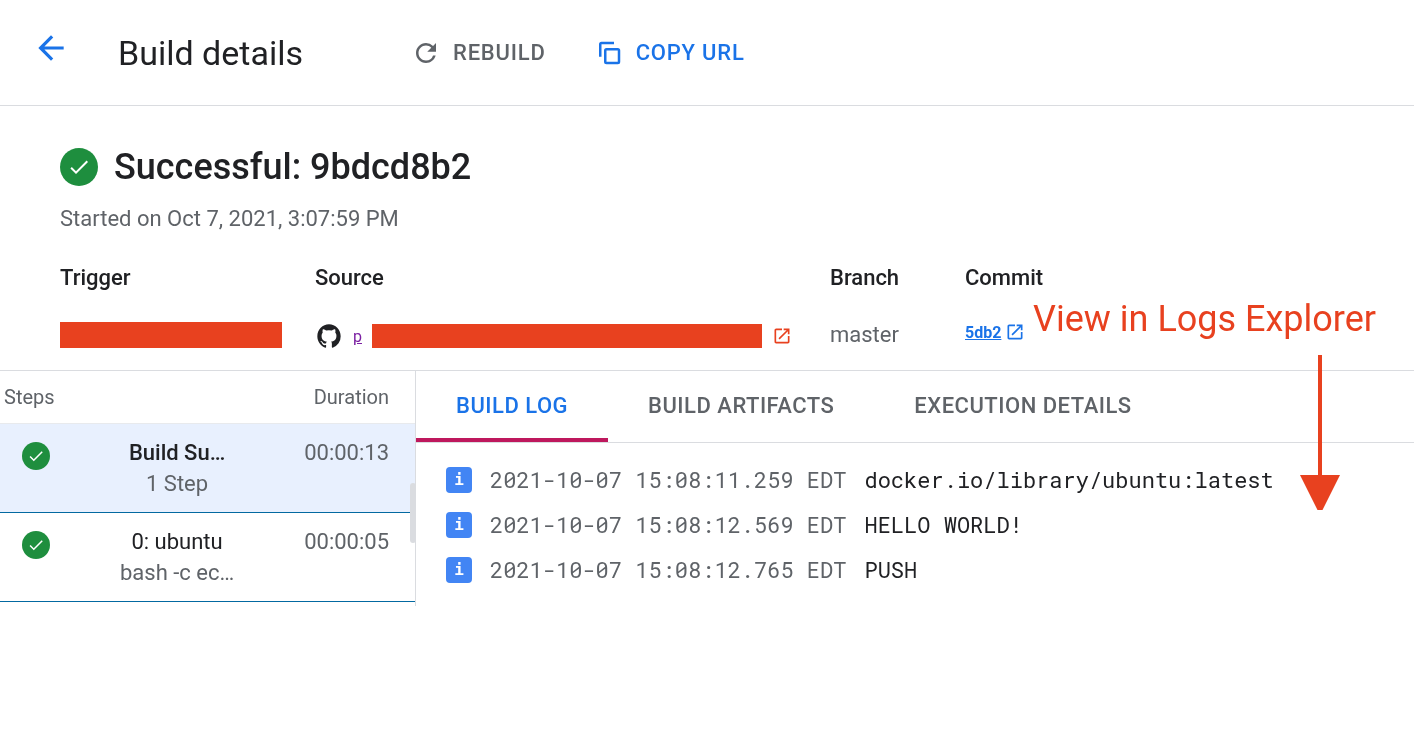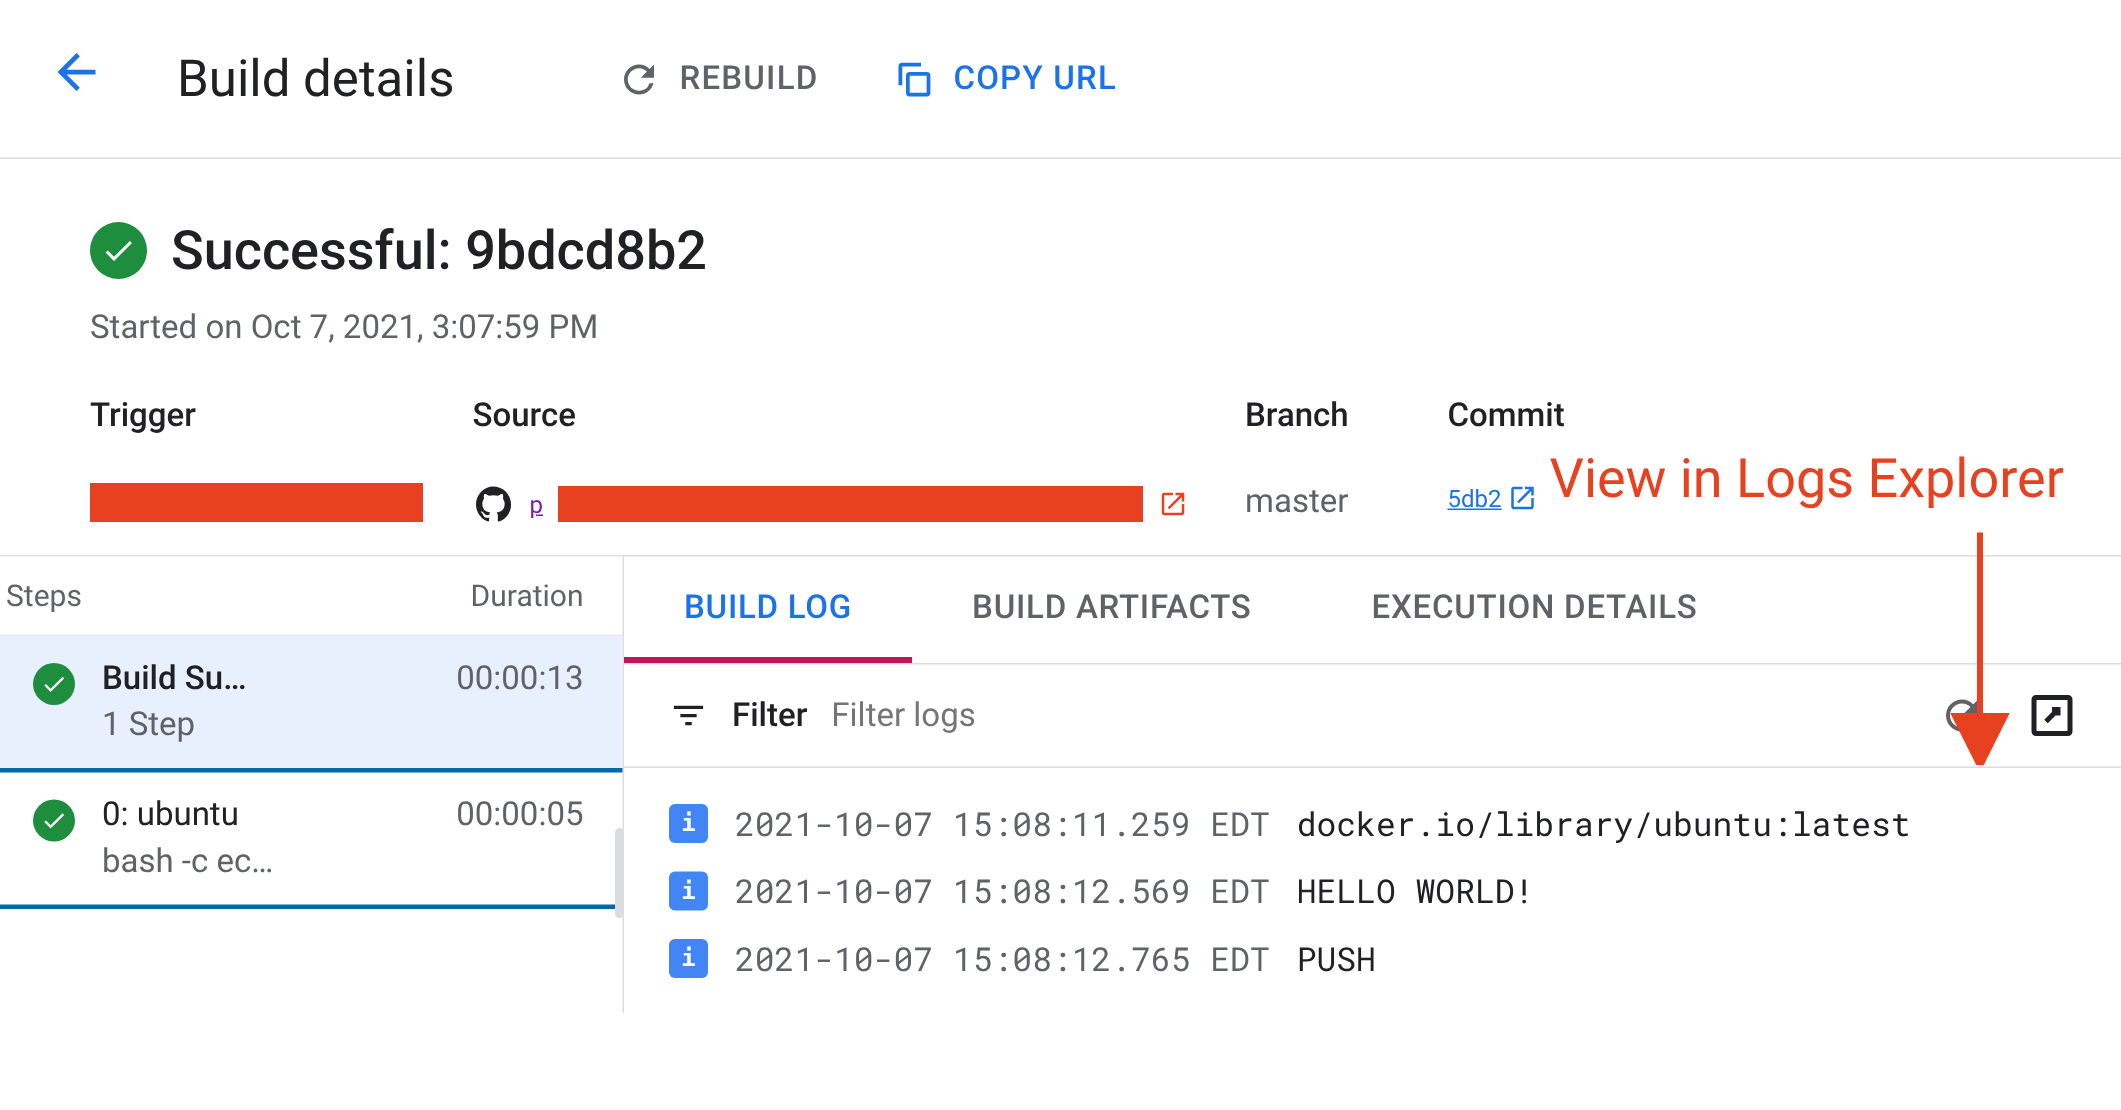--- a/index.html
+++ b/index.html
@@ -68,21 +68,21 @@
   .meta-col.branch { width: 135px; }
   .meta-col.commit { width: 200px; }
   .meta-label { font-size: 22px; font-weight: 500; color: #202124; }
   .meta-value { font-size: 22px; color: #5f6368; }
   .redact-trigger { width: 222px; height: 26px; background: #e8411f; }
   .source-line { display: flex; align-items: center; gap: 10px; }
   .github-icon { width: 28px; height: 28px; }
   .source-text { color: #7b1fa2; text-decoration: underline; }
   .redact-source { width: 390px; height: 24px; background: #e8411f; display: inline-block; }
   .ext-icon { color: #e8411f; }
-  .commit-link { color: #1a73e8; text-decoration: underline; display: flex; align-items: center; gap: 4px; }
+  .commit-link { color: #1a73e8; text-decoration: underline; display: flex; align-items: center; gap: 4px; font-weight: bold; }
   .annotation {
     position: absolute;
     right: 38px;
     top: 298px;
     color: #e8411f;
     font-size: 36px;
     font-weight: 400;
     pointer-events: none;
     text-shadow: 1px 1px 0 #fff, -1px -1px 0 #fff, 1px -1px 0 #fff, -1px 1px 0 #fff;
   }
@@ -104,21 +104,22 @@
     padding: 14px 26px 14px 4px;
     font-size: 20px;
     color: #5f6368;
     border-bottom: 1px solid #e8eaed;
   }
   .step-row {
     display: flex;
     padding: 16px 26px 16px 22px;
     font-size: 22px;
     gap: 18px;
-    border-bottom: 3px solid #0369a1;
+    border-bottom: 1px solid #0369a1;
+    text-align: center;
   }
   .step-row.selected { background: #e8f0fe; }
   .step-check {
     width: 28px; height: 28px;
     background: #1e8e3e;
     border-radius: 50%;
     flex-shrink: 0;
     display: flex;
     align-items: center;
     justify-content: center;
@@ -302,36 +303,20 @@
     </div>
     <div class="step-dur">00:00:05</div>
         </div>
       </div>
   </div>
   <div class="log-panel">
     <div class="tabs">
       <div class="tab active">BUILD LOG</div>
       <div class="tab">BUILD ARTIFACTS</div>
       <div class="tab">EXECUTION DETAILS</div>
-    </div>
-    <div class="filter-bar">
-      <svg class="filter-icon" viewBox="0 0 24 24" fill="currentColor">
-          <path d="M3 6h18v2H3zm4 5h10v2H7zm3 5h4v2h-4z"></path>
-        </svg>
-      <span class="filter-label">Filter</span>
-      <input class="filter-input" placeholder="Filter logs" style="">
-      <div class="filter-actions">
-        <svg class="action-icon" viewBox="0 0 24 24" fill="currentColor">
-            <path d="M17.65 6.35A7.958 7.958 0 0012 4c-4.42 0-8 3.58-8 8s3.58 8 8 8c3.73 0 6.84-2.55 7.73-6h-2.08A5.99 5.99 0 0112 18c-3.31 0-6-2.69-6-6s2.69-6 6-6c1.66 0 3.14.69 4.22 1.78L13 11h7V4l-2.35 2.35z"></path>
-          </svg>
-        <svg class="action-icon dark" viewBox="0 0 24 24" fill="none" stroke="currentColor" stroke-width="2.5">
-            <rect x="3" y="3" width="18" height="18" rx="1"></rect>
-            <path d="M9 15l6-6M12 9h3v3"></path>
-          </svg>
-      </div>
     </div>
     <div class="logs">
       <div class="scroll-hint"></div>
       <div id="log-lines">
           <div class="log-line">
     <div class="info-badge">i</div>
     <span class="log-ts">2021-10-07 15:08:11.259 EDT</span>
     <span class="log-msg">docker.io/library/ubuntu:latest</span>
           </div>
           <div class="log-line">

